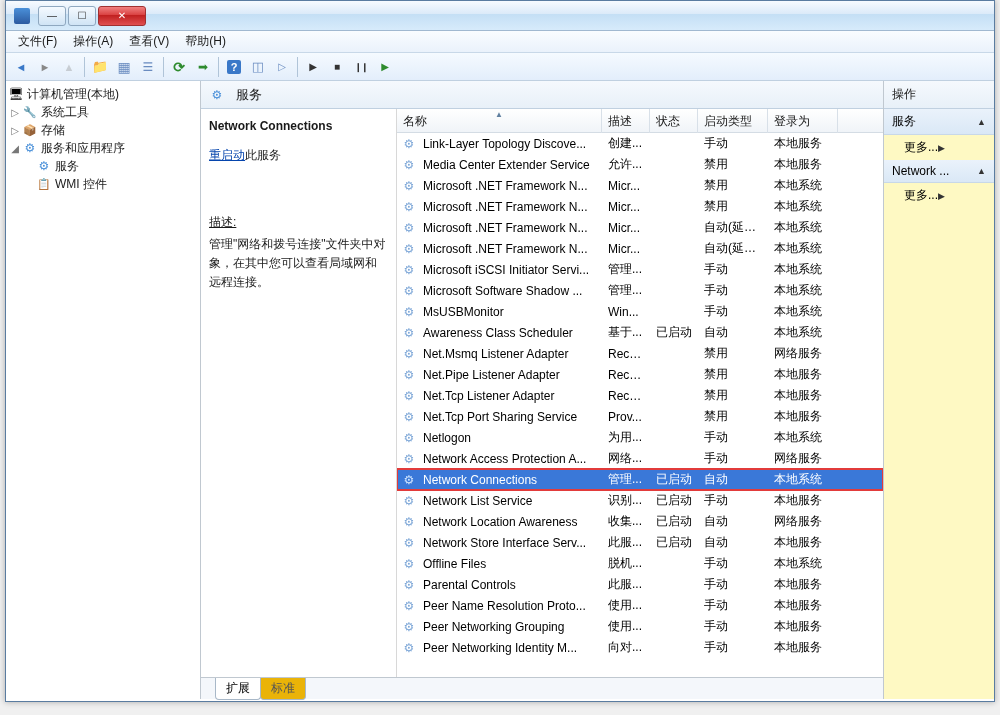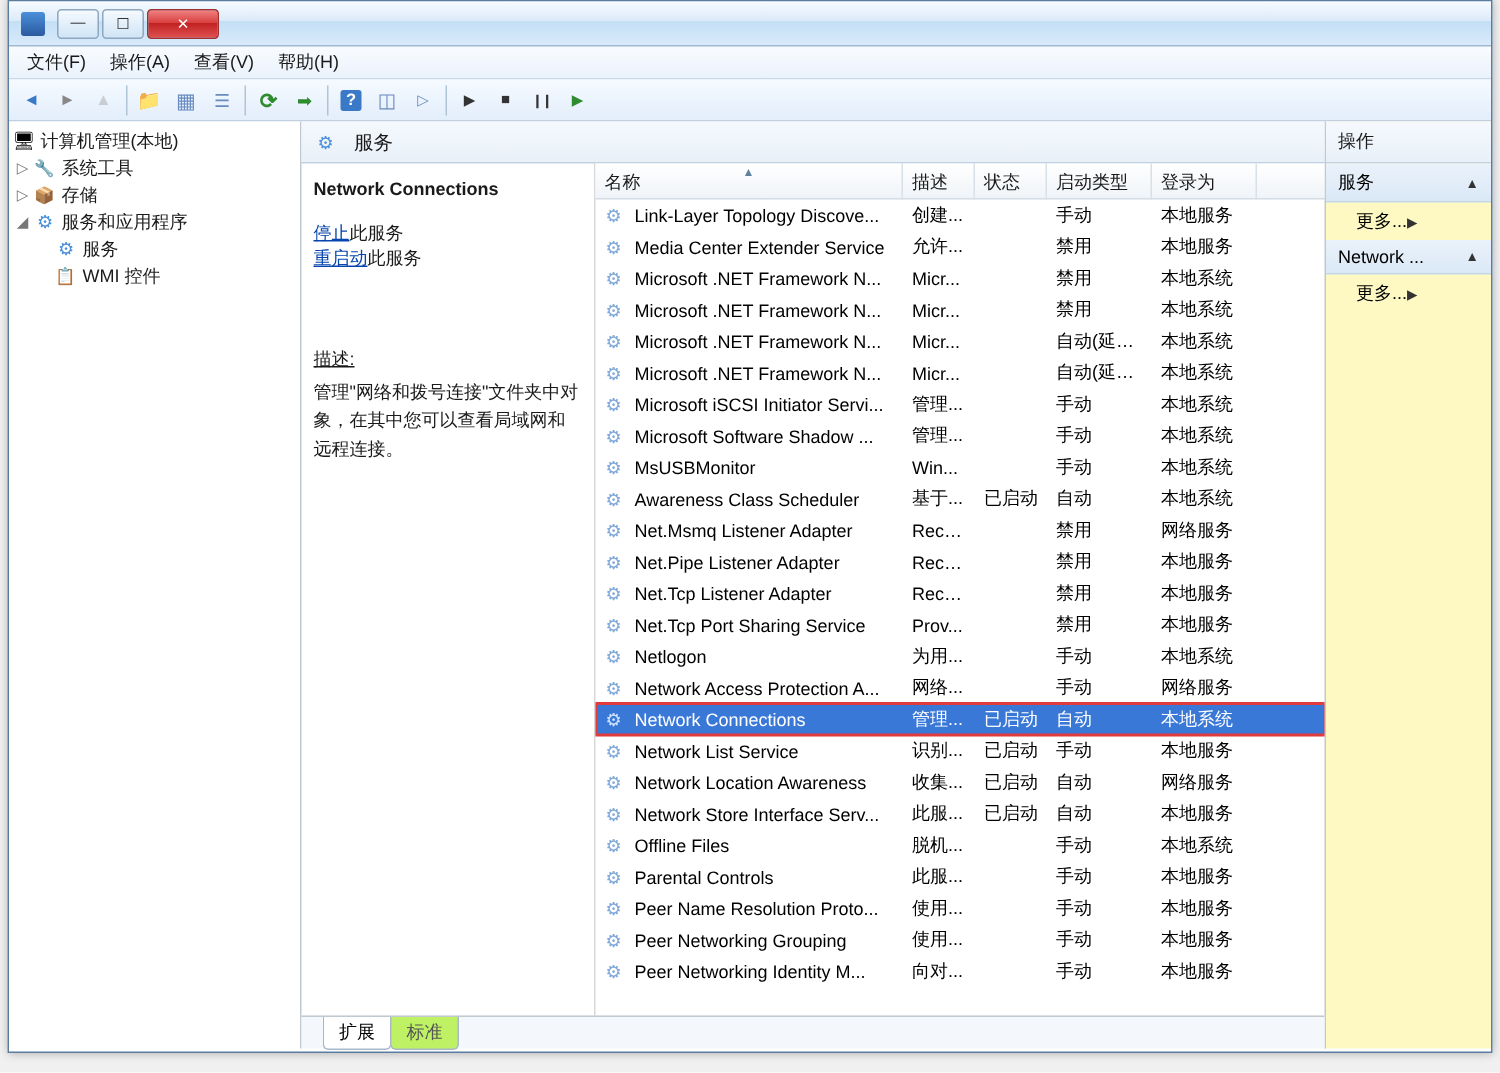--- a/index.html
+++ b/index.html
@@ -78,21 +78,21 @@
 .list-rows { flex: 1; overflow: auto; }
 .row { display: flex; height: 21px; align-items: center; cursor: default; }
 .row.highlighted { background: #3a78d8; color: #fff; outline: 2px solid #e23b3b; outline-offset: -1px; }
 .row .c { padding: 0 6px; overflow: hidden; text-overflow: ellipsis; white-space: nowrap; }
 .row .svc-icon { width: 16px; height: 16px; margin-left: 4px; flex-shrink:0; display:inline-flex;align-items:center;justify-content:center;}
 .row .svc-icon::before{content:"⚙";color:#7fa8d8;font-size:12px;}
 .row.highlighted .svc-icon::before{color:#cde3ff;}
 
 .tabs-bottom { height: 22px; border-top: 1px solid #c0c8d0; display: flex; align-items: flex-end; padding-left: 4px; background: #f4f7fb; }
 .tab { border: 1px solid #a8b8c8; border-top: none; padding: 2px 10px; background: #fff; border-radius: 0 0 4px 4px; margin-right: -1px; cursor: default; position: relative; top: 1px;}
-.tab.inactive { background: #bef264; color: #555; }
+.tab.inactive { background: #eab308; color: #555; }
 .backslash { width: 10px; display:inline-block;}
 
 .actions-pane { width: 110px; background: #fef9c3; }
 .actions-header { height: 28px; background: linear-gradient(#f5f9fd,#e8f0f8); border-bottom: 1px solid #c0d0e0; display: flex; align-items: center; padding: 0 8px; font-size: 12px; color: #1a1a1a; }
 .action-group-title { background: linear-gradient(#eaf2fb,#dae8f6); padding: 4px 8px; border-bottom: 1px solid #c8d8e8; display: flex; justify-content: space-between; align-items: center; cursor: default;}
 .action-group-title .arrow { font-size: 9px; color: #333; }
 .action-item { padding: 4px 8px 4px 20px; cursor: default; display:flex; justify-content:flex-start; align-items:center;}
 .action-item .arrow { font-size: 9px; color: #333; }
 </style>
 </head>
@@ -172,23 +172,20 @@
 
     <div class="mid-pane">
       <div class="mid-header">
         <span class="tree-icon ti-gear hicon"></span>
         <span class="htext">服务</span>
       </div>
       <div class="mid-content">
         <div class="detail-col">
           <div class="detail-title">Network Connections</div>
           <div>
-            <span class="detail-link">停止</span><span class="detail-linktext">此服务</span>
-          </div>
-          <div>
             <span class="detail-link">重启动</span><span class="detail-linktext">此服务</span>
           </div>
           <div class="detail-desc-label">描述:</div>
           <div class="detail-desc">管理"网络和拨号连接"文件夹中对象，在其中您可以查看局域网和远程连接。</div>
         </div>
 
         <div class="list-col">
           <div class="list-header">
             <div class="col col-name">
                 <span>名称</span>

